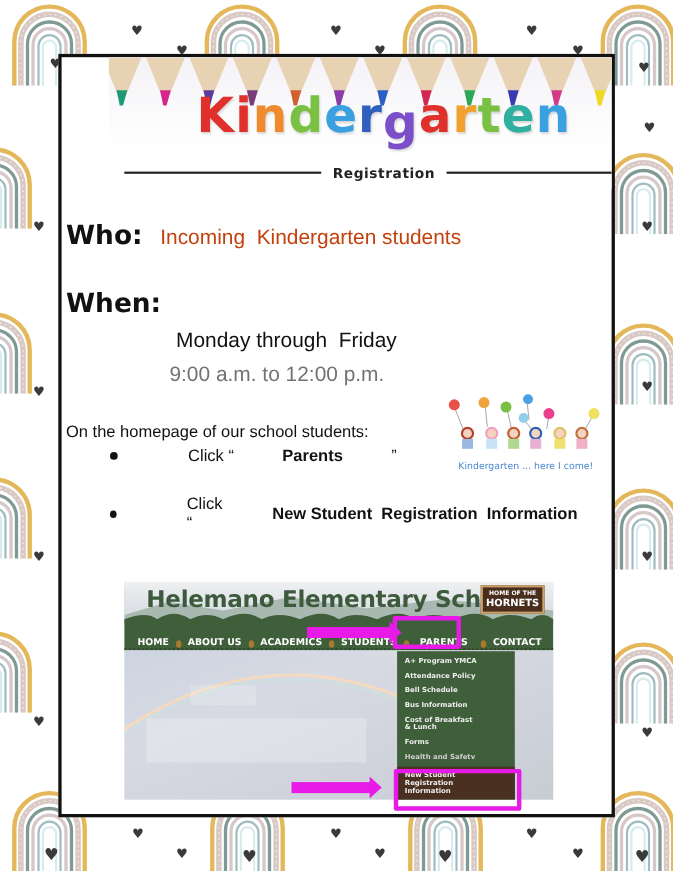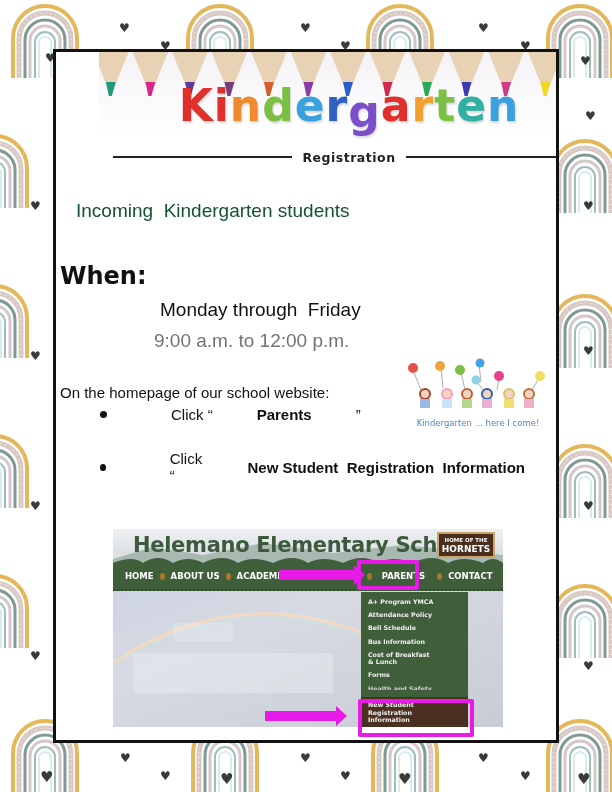--- a/index.html
+++ b/index.html
@@ -34,21 +34,21 @@
     }
     .reg-line { flex: 1; height: 2px; background: #222; }
     .reg-label {
       padding: 0 10px; font-weight: bold; font-size: 12.5px; color: #222;
       letter-spacing: 0.5px;
     }
 
     .who { position: absolute; left: 4px; top: 148px; display: flex; align-items: baseline; }
     .when { position: absolute; left: 4px; top: 210px; display: flex; align-items: baseline; }
     .lbl { font-weight: bold; font-size: 24px; color: #111; font-family: "DejaVu Sans", sans-serif; }
-    .txt { font-size: 19px; color: #14532d; font-family: "Liberation Sans", sans-serif; }
+    .txt { font-size: 19px; color: #c2410c; font-family: "Liberation Sans", sans-serif; }
     .who .txt { margin-left: 16px; }
     .when .txt { margin-left: 10px; }
     .when2 { position: absolute; left: 104px; top: 247px; font-size: 19px; color: #111; font-family: "Liberation Sans", sans-serif; text-align: right; }
     .when3 { position: absolute; left: 98px; top: 278px; font-size: 19px; color: #737373; font-family: "Liberation Sans", sans-serif; }
 
     .instr { position: absolute; left: 4px; top: 332px; font-size: 15px; color: #111; font-family: "Liberation Sans", sans-serif; }
     .bullet {
       position: absolute; left: 44px; font-size: 15px; color: #111;
       font-family: "Liberation Sans", sans-serif; display: flex; align-items: center; gap: 44px;
     }
@@ -76,21 +76,21 @@
     }
     .hornets {
       position: absolute; right: 8px; top: 3px; width: 58px; height: 26px;
       background: #4a2e1d; border: 2px solid #c9a36a; color: #fff;
       text-align: center; font-weight: bold; line-height: 1;
     }
     .hornets .t1 { font-size: 5.5px; display: block; margin-top: 4px; }
     .hornets .t2 { font-size: 9px; display: block; margin-top: 1px; }
     .nav {
       position: absolute; left: 0; top: 34px; width: 100%; height: 28px;
-      background: #3f5e3a; display: flex; align-items: center;
+      background: #3f5e3a; display: flex; align-items: flex-end;
       border-bottom: 2px dotted #2f4a2b;
     }
     .nav-item { color: #fff; font-weight: bold; font-size: 8.5px; padding: 0 6px; font-family: "DejaVu Sans", sans-serif; }
     .nav-sep { width: 5px; height: 7px; background: #a8782f; border-radius: 50%; }
     .dropdown {
       position: absolute; left: 248px; top: 63px; width: 107px; height: 135px;
       background: #3f5e3a; padding-top: 3px;
     }
     .dd-item { color: #f0f0f0; font-size: 6.3px; font-weight: bold; padding: 3px 7px; line-height: 1.15; font-family: "DejaVu Sans", sans-serif; }
     .dd-item.partial { height: 8px; overflow: hidden; color: #d0d0d0; }
@@ -316,30 +316,31 @@
     </svg>
     <div class="kg-title" id="kg-title"><span style="color: rgb(224, 48, 43);">K</span><span style="color: rgb(224, 48, 43);">i</span><span style="color: rgb(240, 138, 44);">n</span><span style="color: rgb(122, 193, 67);">d</span><span style="color: rgb(58, 160, 224);">e</span><span style="color: rgb(47, 95, 191);">r</span><span style="color: rgb(123, 79, 201); position: relative; top: 6px;">g</span><span style="color: rgb(224, 48, 43);">a</span><span style="color: rgb(240, 162, 44);">r</span><span style="color: rgb(122, 193, 67);">t</span><span style="color: rgb(47, 176, 160);">e</span><span style="color: rgb(58, 160, 224);">n</span></div>
     <div class="reg-row">
       <div class="reg-line"></div>
       <div class="reg-label">Registration</div>
       <div class="reg-line"></div>
     </div>
   </div>
 
   <div class="who">
+    <span class="lbl">Who:</span>
     <span class="txt" style="white-space:pre">Incoming  Kindergarten students</span>
   </div>
 
   <div class="when">
     <span class="lbl">When:</span>
   </div>
   <div class="when2" style="white-space:pre">Monday through  Friday</div>
   <div class="when3">9:00 a.m. to 12:00 p.m.</div>
 
-  <div class="instr">On the homepage of our school website:</div>
+  <div class="instr">On the homepage of our school students:</div>
   <div class="bullet b1">
     <span class="dot"></span>
     <span>Click “</span>
       <b>Parents</b>
       <span>”</span>
   </div>
   <div class="bullet b2">
     <span class="dot"></span>
     <span>Click “</span>
       <b style="white-space:pre">New Student  Registration  Information</b>

